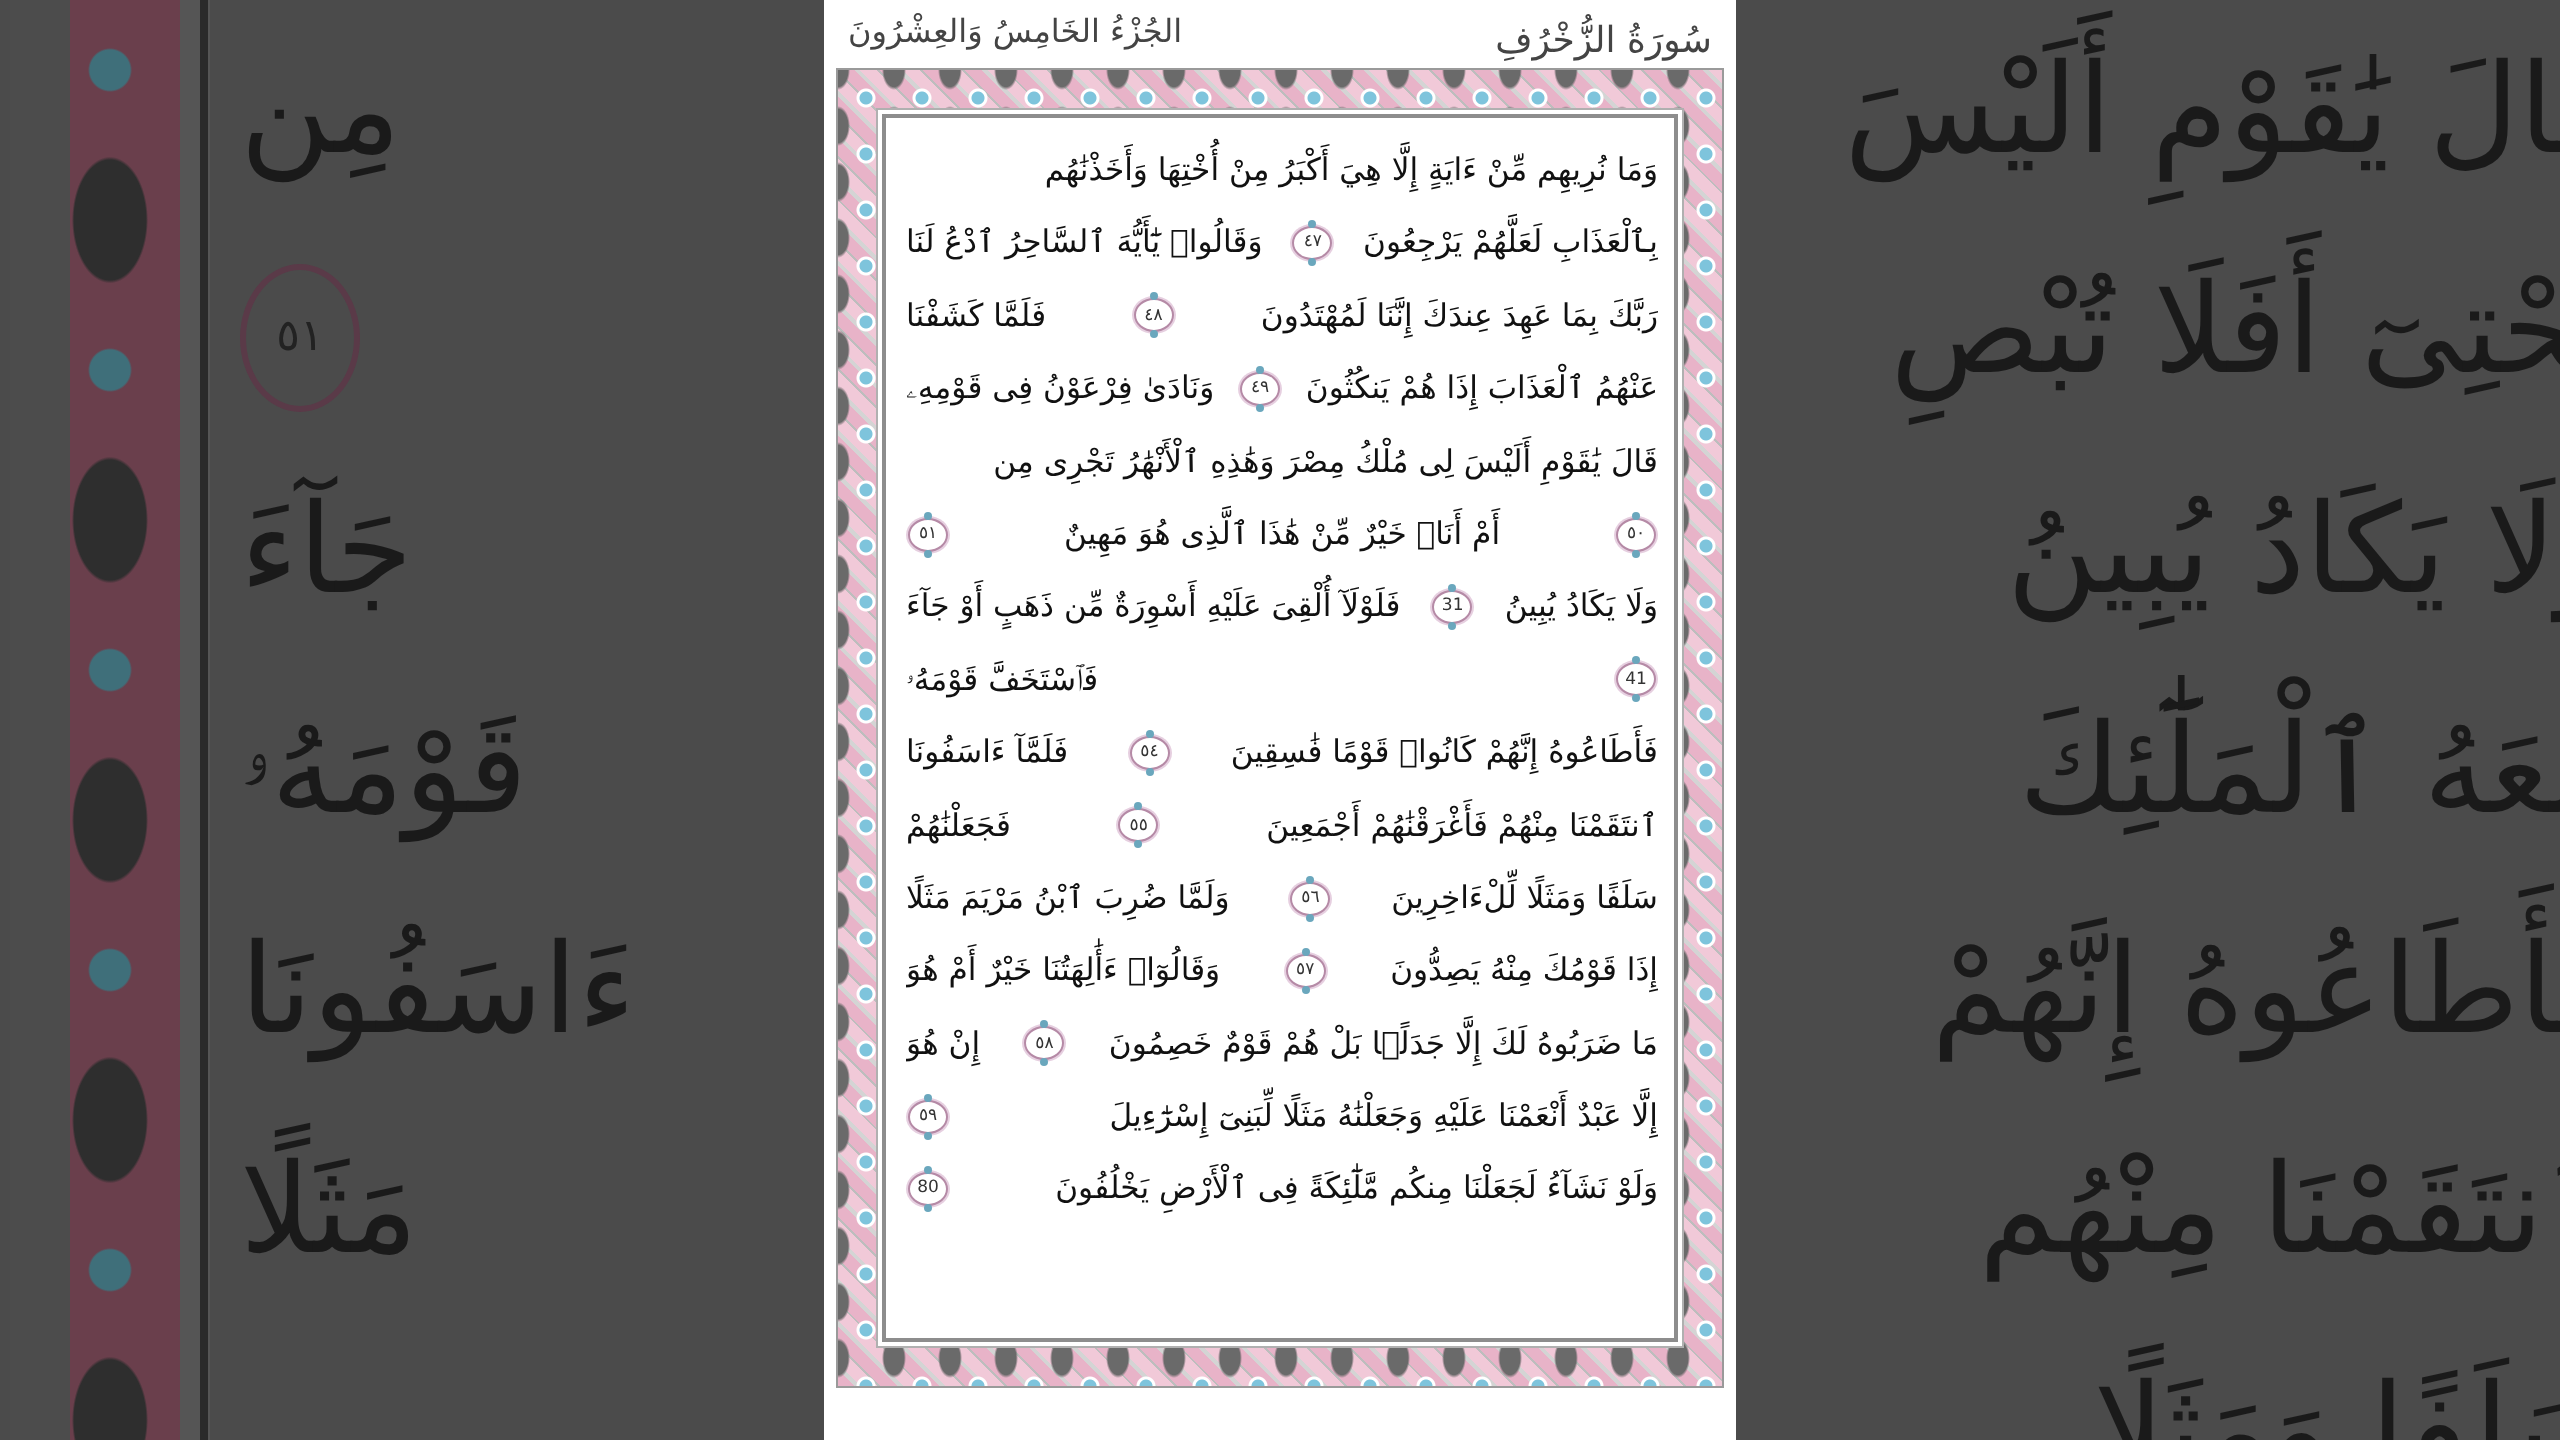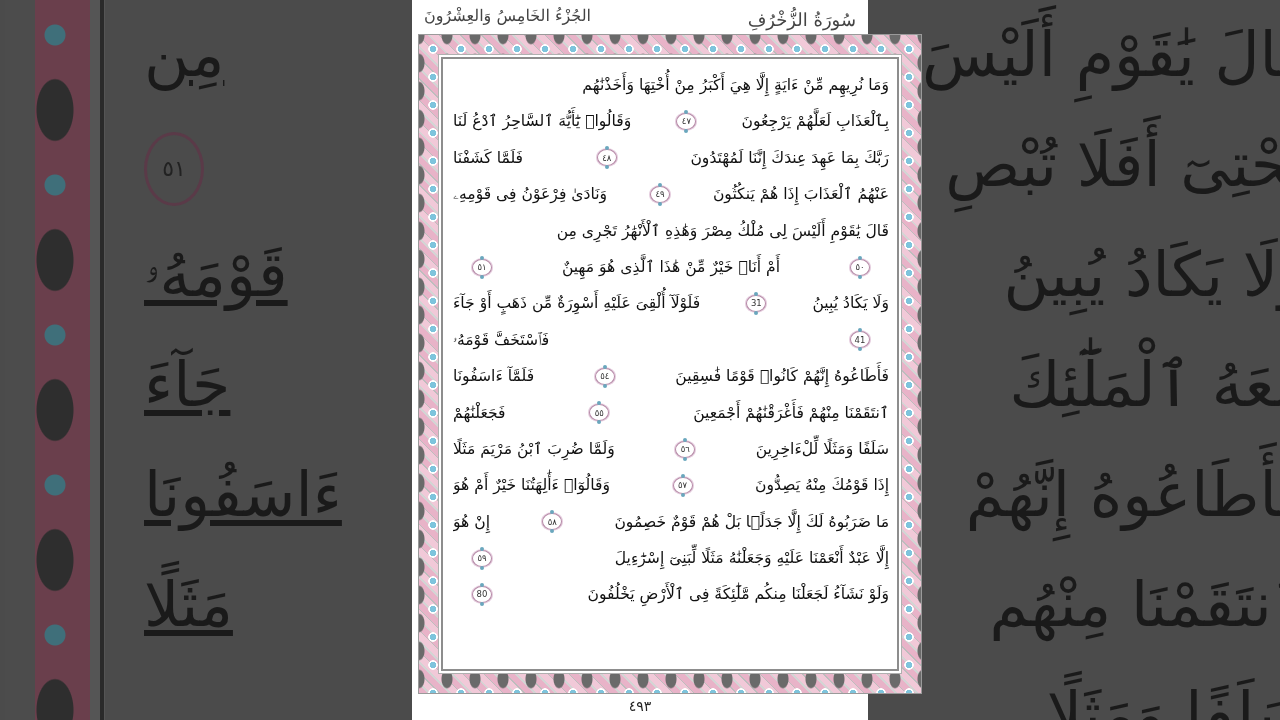--- a/index.html
+++ b/index.html
@@ -26,42 +26,42 @@
         radial-gradient(ellipse 24px 40px at 50% 50%, #2e2e2e 0 18px, transparent 19px) 0 75px/100px 150px,
         linear-gradient(90deg, #4c4c4c 0 30%, #6a3f4c 30% 85%, #555 85%);
     }
     .bg-left .bg-border { left: 425px; }
     .bg-edge { position: absolute; top: 0; width: 4px; height: 900px; background: #2a2a2a; }
     .bg-left .bg-edge { left: 520px; }
     .bg-text {
       position: absolute; direction: rtl; color: #1a1a1a; white-space: nowrap;
       font-family: "DejaVu Sans", sans-serif; font-size: 62px; line-height: 110px;
     }
-    .bg-left .bg-text { left: 564px; top: 40px; width: 460px; text-align: left; text-decoration: underline; }
+    .bg-left .bg-text { left: 540px; top: 40px; width: 460px; text-align: left; }
     .bg-right .bg-text { left: 0px; top: 40px; width: 480px; text-align: right; }
     .bg-marker {
       display: inline-block; width: 60px; height: 74px; border-radius: 50%;
       border: 3px solid #5a3a48; color: #222; font-size: 22px; line-height: 68px;
       text-align: center; vertical-align: middle; background: #4b4b4b;
     }
 
     
     .page {
       position: absolute; left: 412px; top: 0; width: 456px; height: 720px;
       background: #ffffff;
     }
     .header {
       position: absolute; left: 0; top: 0; width: 456px; height: 34px;
       direction: rtl; font-family: "DejaVu Serif", serif; color: #444;
     }
     .surah-name { position: absolute; right: 12px; top: 9px; font-size: 18px; }
     .juz-name { position: absolute; left: 12px; top: 6px; font-size: 16px; }
 
     .frame {
-      position: absolute; left: 6px; top: 34px; width: 504px; height: 660px;
+      position: absolute; left: 6px; top: 34px; width: 444px; height: 660px;
       border: 1px solid #9a9a9a;
       background:
         radial-gradient(circle at 50% 50%, #7ec4dc 0 3px, #ffffff 3.5px 4.5px, transparent 5px) 0 0/28px 28px,
         radial-gradient(ellipse 6px 10px at 50% 50%, #6a6a6a 0 5px, transparent 6px) 14px 14px/28px 28px,
         repeating-linear-gradient(45deg, #e8b3c8 0 6px, #d4d4d4 6px 8px, #f1c9d8 8px 14px, #bdbdbd 14px 15px);
       padding-left: 48px;
     }
     .frame-inner {
       position: absolute; left: 22px; top: 22px; right: 22px; bottom: 22px;
       background: #ffffff; border: 2px solid #8d8d8d;
@@ -75,21 +75,21 @@
       height: 36.4px; line-height: 36.4px; font-size: 15.6px; color: #111;
       text-align: justify; text-align-last: justify; white-space: nowrap;
       font-family: "DejaVu Sans", sans-serif; overflow: hidden;
       display: flex; align-items: center; justify-content: space-between;
     }
     .seg { display: inline-block; }
     .marker {
       display: inline-flex; align-items: center; justify-content: center;
       width: 20px; height: 17px; border-radius: 50%;
       border: 1.5px solid #b58aa6; background: #fff;
-      font-size: 8.5px; color: #333; margin: 0 19px; position: relative; flex: none;
+      font-size: 8.5px; color: #333; margin: 0 1px; position: relative; flex: none;
       box-shadow: 0 0 0 1px #e6cfe0;
     }
     .marker::before, .marker::after {
       content: ""; position: absolute; left: 50%; width: 4px; height: 4px;
       margin-left: -2px; border-radius: 50%; background: #6aa7bd;
     }
     .marker::before { top: -4px; }
     .marker::after { bottom: -4px; }
 
     .page-number {
@@ -100,22 +100,22 @@
 </head>
 <body>
 
 <div class="bg-panel bg-left">
   <div class="bg-inner">
     <div class="bg-border"></div>
     <div class="bg-edge"></div>
     <div class="bg-text">
       <div>مِن</div>
       <div><span class="bg-marker">٥١</span></div>
+      <div>جَآءَ</div>
       <div>قَوْمَهُۥ</div>
-      <div>جَآءَ</div>
       <div>ءَاسَفُونَا</div>
       <div>مَثَلًا</div>
     </div>
   </div>
 </div>
 
 <div class="bg-panel bg-right">
   <div class="bg-inner">
 
     <div class="bg-text">
@@ -204,14 +204,13 @@
             <span class="marker">٥٩</span>
           </div>
           <div class="line">
             <span class="seg">وَلَوْ نَشَآءُ لَجَعَلْنَا مِنكُم مَّلَٰٓئِكَةً فِى ٱلْأَرْضِ يَخْلُفُونَ</span>
             <span class="marker">80</span>
           </div>
         </div>
     </div>
   </div>
 
-  <div class="page-number">٤٩٣</div>
 </div>
 
 </body></html>

